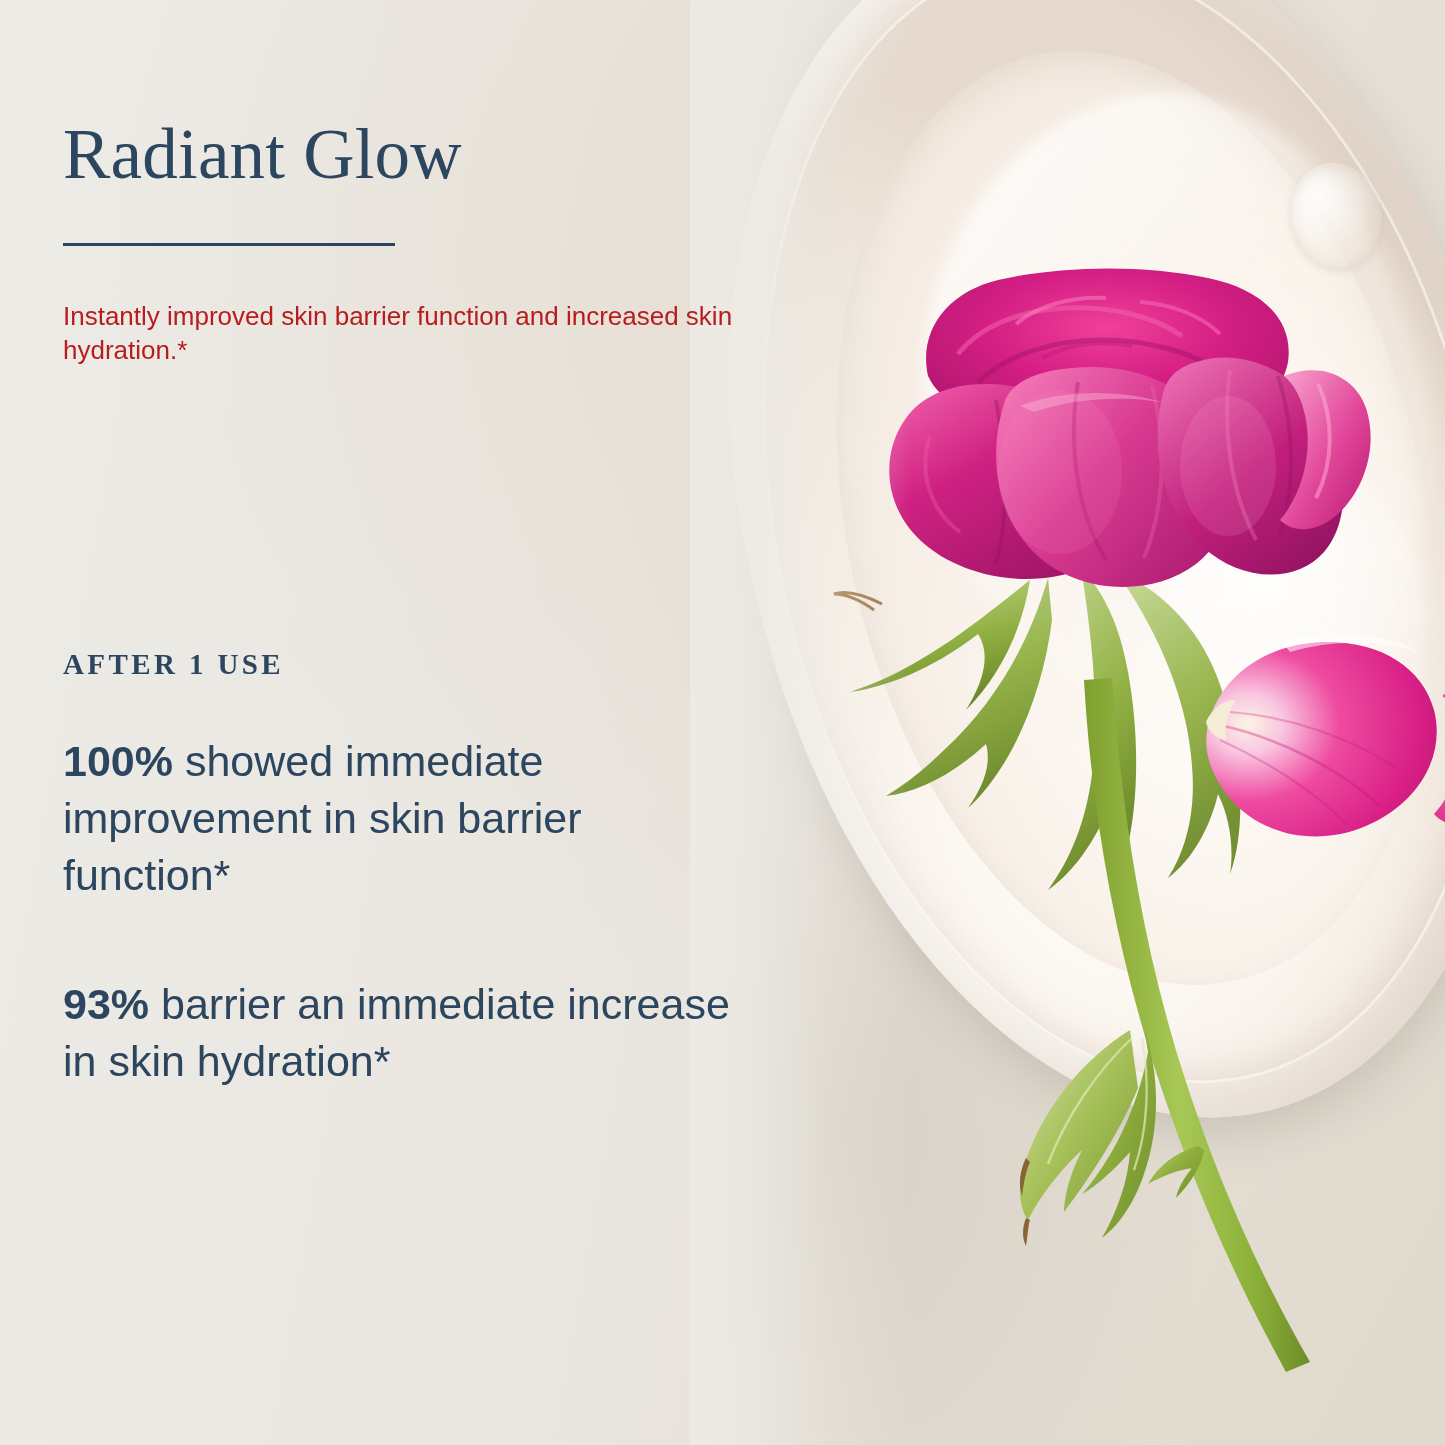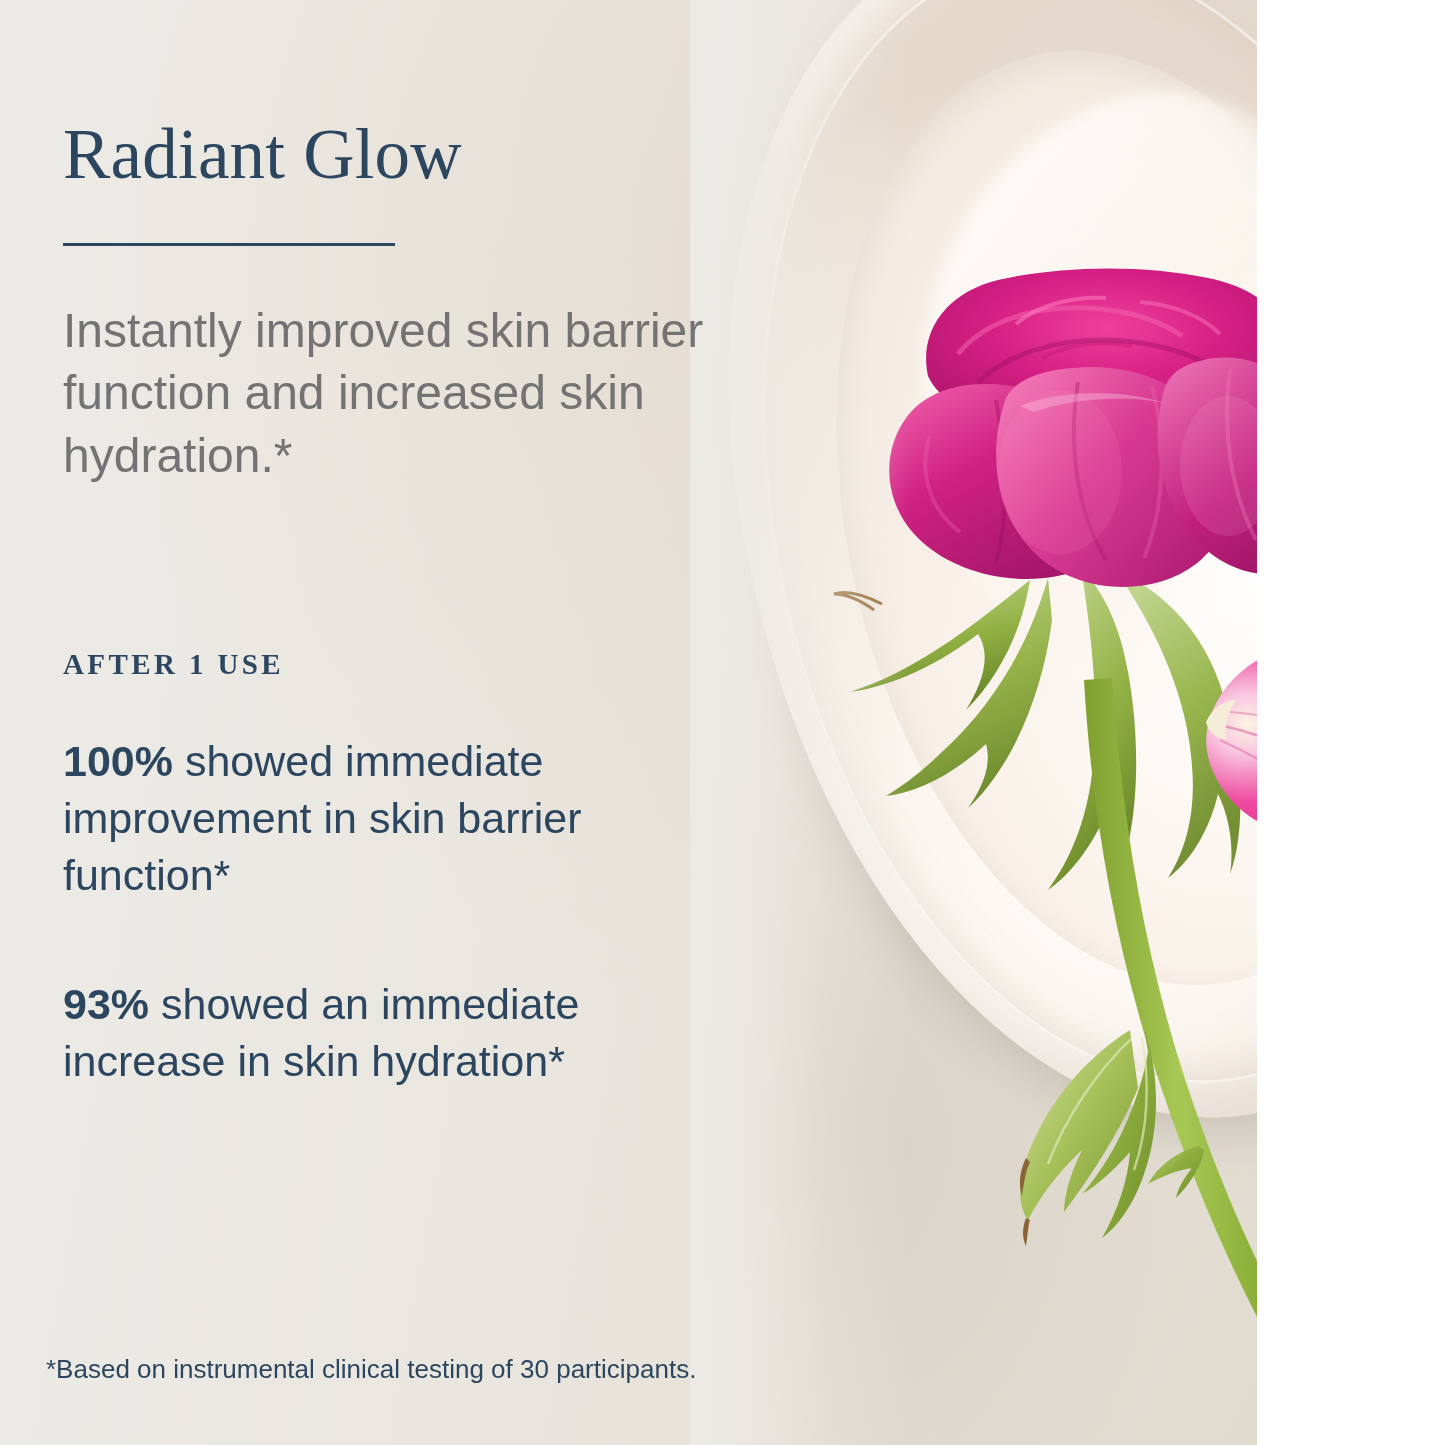--- a/index.html
+++ b/index.html
@@ -3,21 +3,21 @@
 <meta charset="utf-8">
 <style>
   html, body {
     margin: 0;
     padding: 0;
     background: #ffffff;
   }
 
   .canvas {
     position: relative;
-    width: 1257px;
+    width: 1445px;
     height: 1445px;
     overflow: hidden;
     background: #eceae4;
     font-family: "Liberation Sans", sans-serif;
   }
 
   
   .bg-base {
     position: absolute;
     inset: 0;
@@ -180,23 +180,23 @@
     width: 332px;
     height: 3px;
     background: #2d465f;
   }
 
   .lede {
     position: absolute;
     left: 63px;
     top: 300px;
     width: 700px;
-    font-size: 48px;
+    font-size: 26px;
     line-height: 1.30;
-    color: #737373;
+    color: #b91c1c;
     font-weight: 400;
   }
 
   .eyebrow {
     position: absolute;
     left: 63px;
     top: 648px;
     font-size: 29px;
     font-weight: 700;
     letter-spacing: 3.4px;
@@ -395,19 +395,18 @@
 
     <div class="lede">Instantly improved skin barrier function and increased skin hydration.*</div>
 
     <div class="eyebrow">AFTER 1 USE</div>
 
     <div class="stat stat-1">
       <b>100%</b><span> showed immediate improvement in skin barrier function*</span>
     </div>
 
     <div class="stat stat-2">
-      <b>93%</b><span> showed an immediate increase in skin hydration*</span>
-    </div>
-
-    <div class="footnote">*Based on instrumental clinical testing of 30 participants.</div>
+      <b>93%</b><span> barrier an immediate increase in skin hydration*</span>
+    </div>
+
   </div>
 
 </div>
 
 </body></html>

